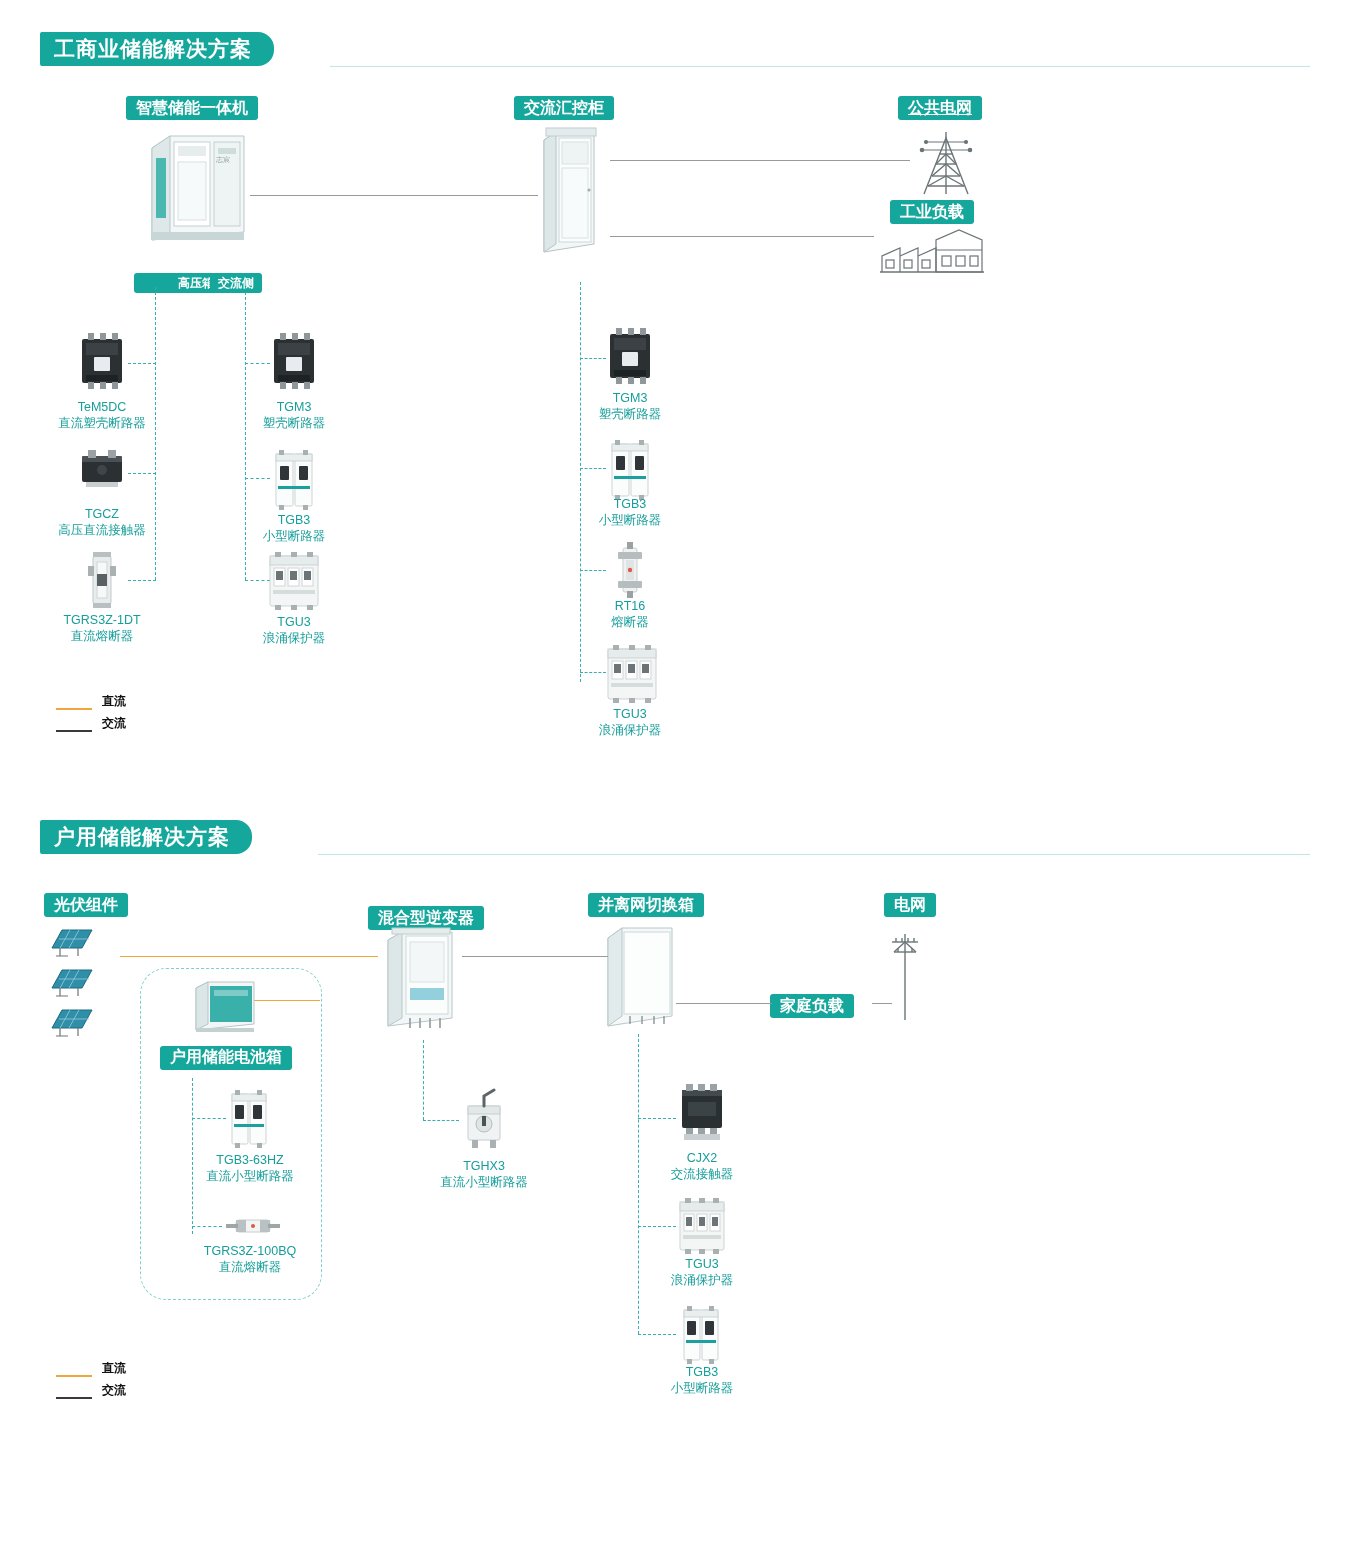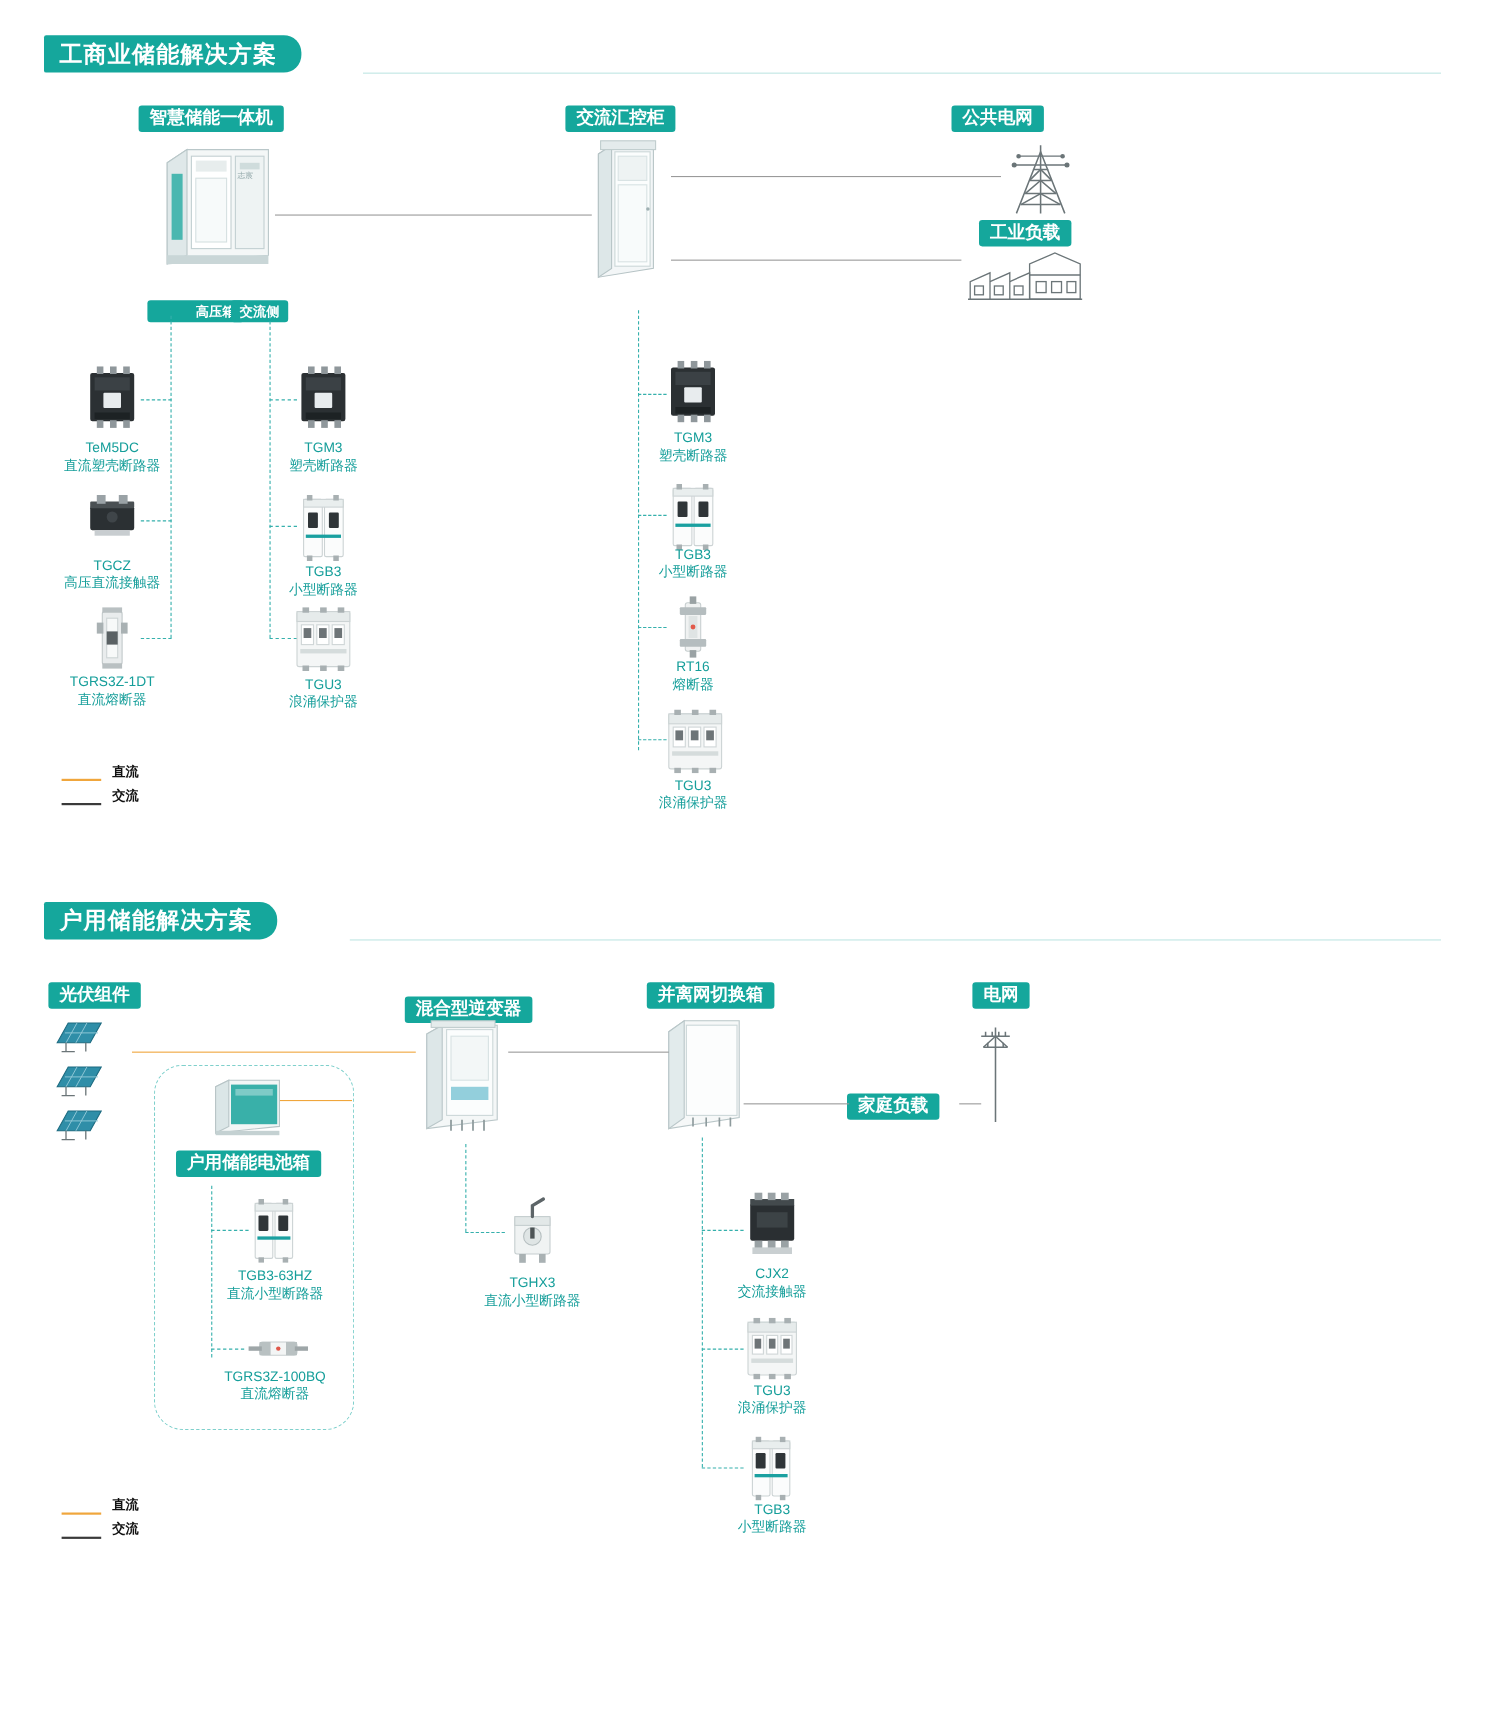--- a/index.html
+++ b/index.html
@@ -136,21 +136,21 @@
 
 <div class="page">
 
   <div class="section-header" style="top:32px;">
     <div class="title-box">工商业储能解决方案</div>
   </div>
   <div class="section-rule" style="left:330px; top:66px; width:980px;"></div>
 
   <div class="chip" style="left:126px; top:96px;">智慧储能一体机</div>
   <div class="chip" style="left:514px; top:96px;">交流汇控柜</div>
-  <div class="chip" style="left:865px; top:96px;">公共电网</div>
+  <div class="chip" style="left:898px; top:96px;text-decoration:underline;">公共电网</div>
   <div class="chip" style="left:890px; top:200px;">工业负载</div>
   <div class="chip small" style="left:134px; top:273px;padding-left:44px;">高压箱</div>
   <div class="chip small" style="left:210px; top:273px;">交流侧</div>
 
   <div class="icon" style="left:148px; top:128px;">
     <svg width="100" height="120" viewBox="0 0 100 120">
       <polygon points="4,20 22,8 96,8 96,104 4,112" fill="#f4f7f7" stroke="#b9c7c9" stroke-width="1"></polygon>
       <polygon points="4,20 22,8 22,104 4,112" fill="#dfe8e9" stroke="#b9c7c9" stroke-width="1"></polygon>
       <rect x="26" y="14" width="36" height="84" fill="#ffffff" stroke="#c3d0d2" stroke-width="1"></rect>
       <rect x="66" y="14" width="26" height="84" fill="#eef3f3" stroke="#c3d0d2" stroke-width="1"></rect>

